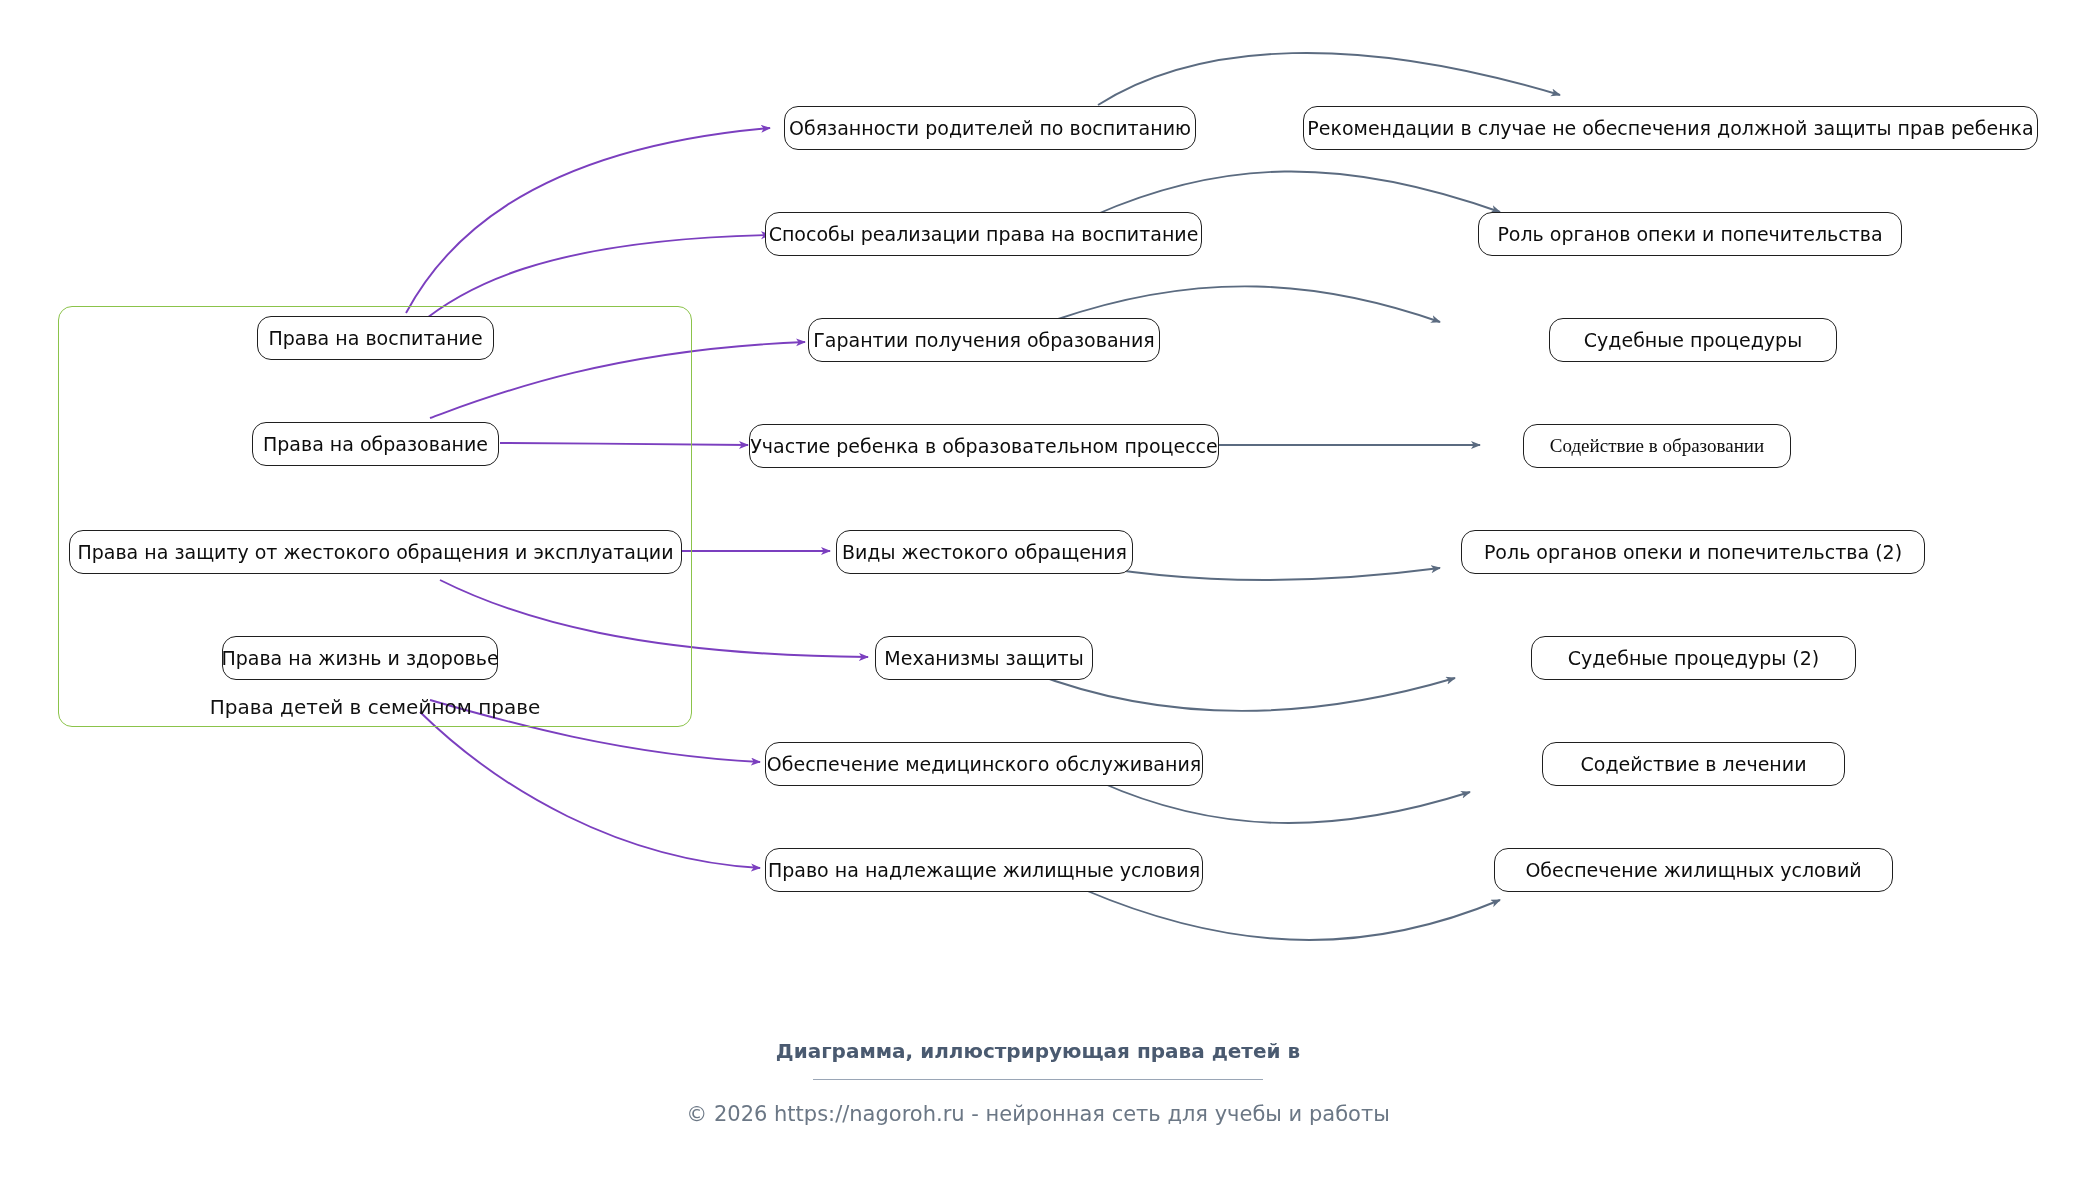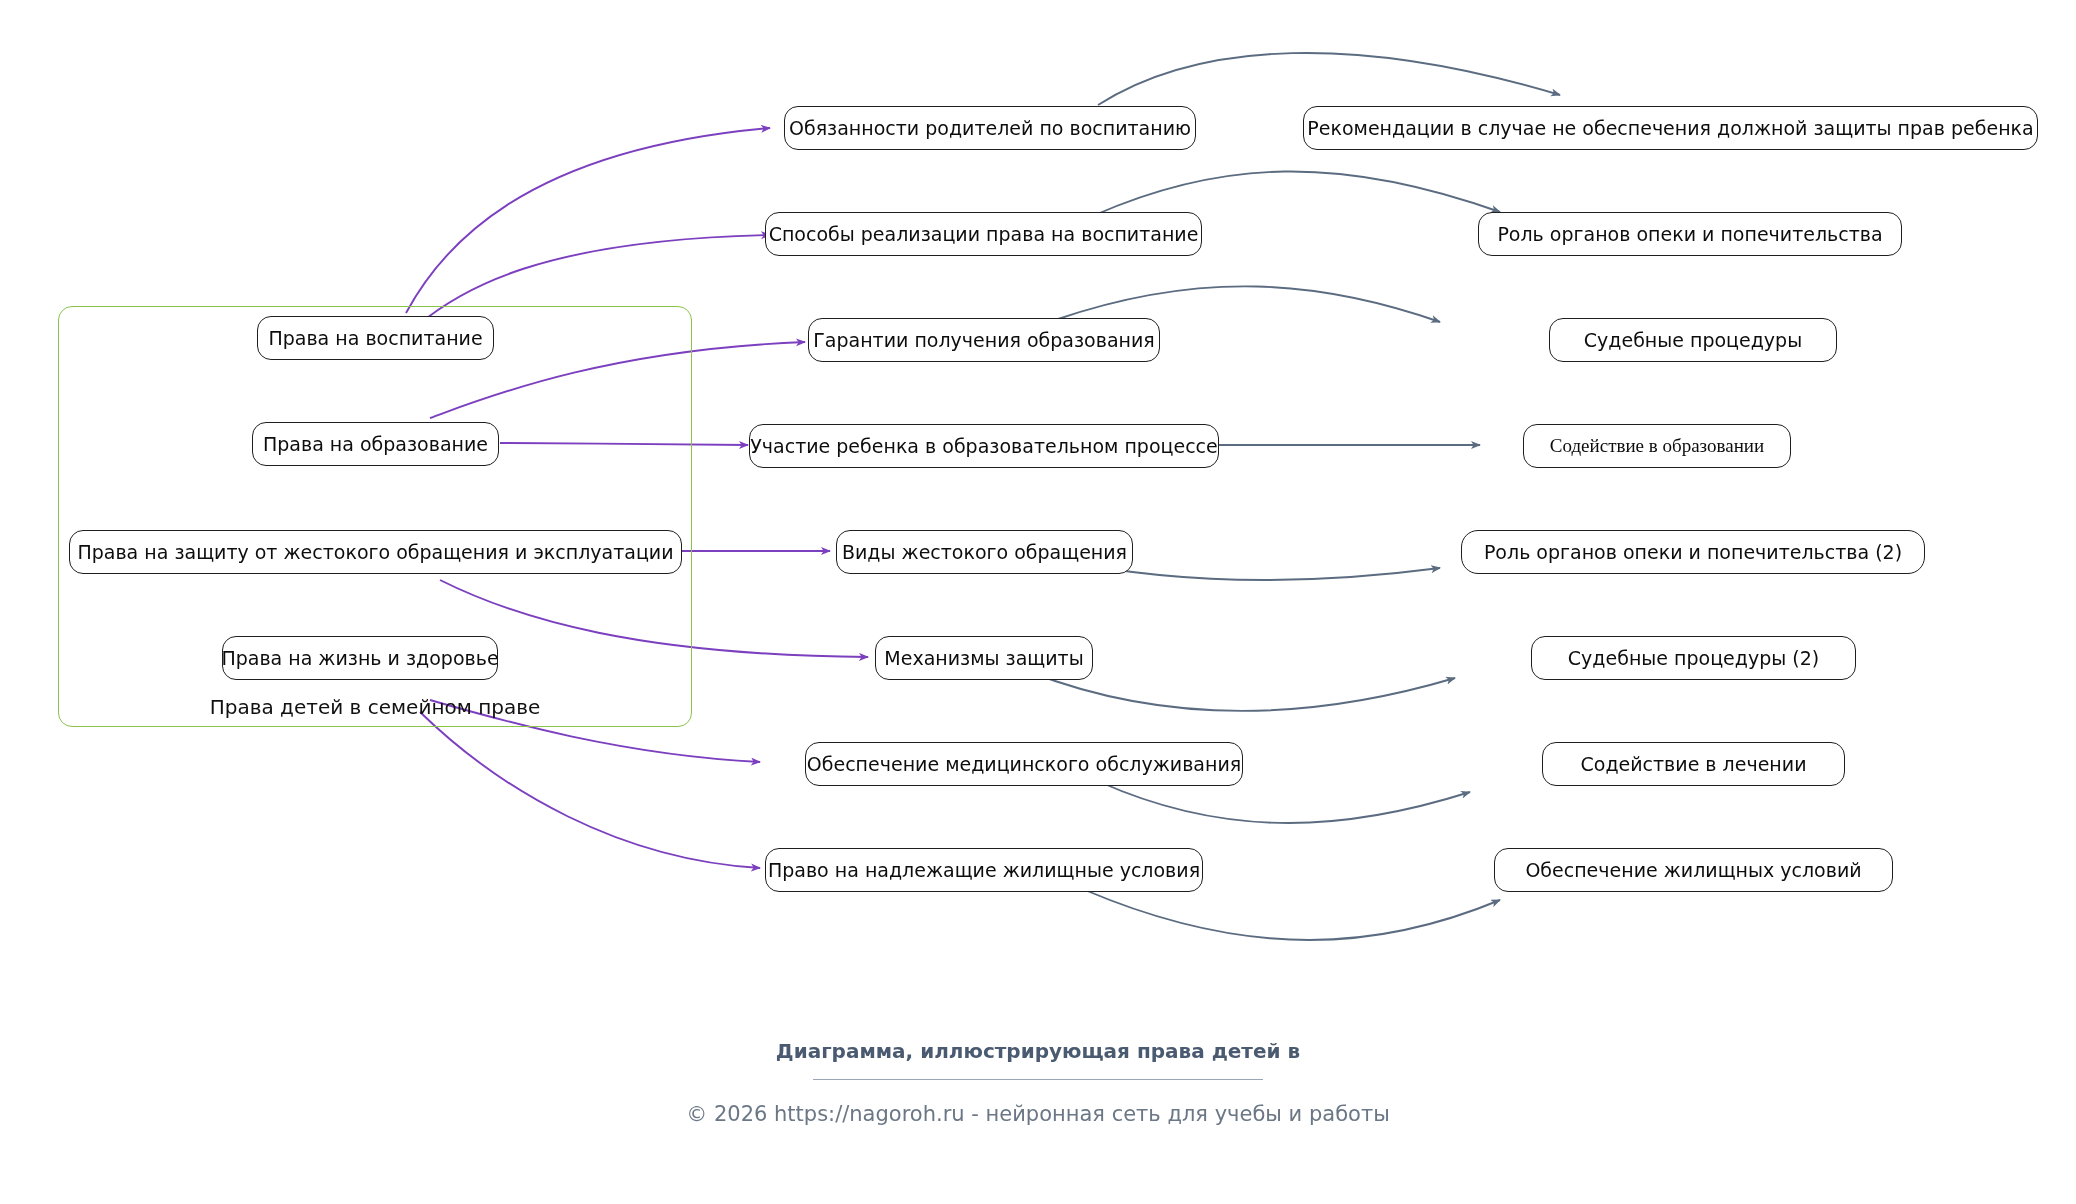--- a/index.html
+++ b/index.html
@@ -125,28 +125,28 @@
   <div class="node" style="left:252px; top:422px; width:247px; height:44px;">Права на образование</div>
   <div class="node" style="left:69px; top:530px; width:613px; height:44px;">Права на защиту от жестокого обращения и эксплуатации</div>
   <div class="node" style="left:222px; top:636px; width:276px; height:44px;">Права на жизнь и здоровье</div>
 
   <div class="node" style="left:784px; top:106px; width:412px; height:44px;">Обязанности родителей по воспитанию</div>
   <div class="node" style="left:765px; top:212px; width:437px; height:44px;">Способы реализации права на воспитание</div>
   <div class="node" style="left:808px; top:318px; width:352px; height:44px;">Гарантии получения образования</div>
   <div class="node" style="left:836px; top:530px; width:297px; height:44px;">Виды жестокого обращения</div>
   <div class="node" style="left:749px; top:424px; width:470px; height:44px;">Участие ребенка в образовательном процессе</div>
   <div class="node" style="left:875px; top:636px; width:218px; height:44px;">Механизмы защиты</div>
-  <div class="node" style="left:765px; top:742px; width:438px; height:44px;margin-left:40px;">Обеспечение медицинского обслуживания</div>
+  <div class="node" style="left:765px; top:742px; width:438px; height:44px;">Обеспечение медицинского обслуживания</div>
   <div class="node" style="left:765px; top:848px; width:438px; height:44px;">Право на надлежащие жилищные условия</div>
 
   <div class="node" style="left:1303px; top:106px; width:735px; height:44px;">Рекомендации в случае не обеспечения должной защиты прав ребенка</div>
   <div class="node" style="left:1478px; top:212px; width:424px; height:44px;">Роль органов опеки и попечительства</div>
   <div class="node" style="left:1549px; top:318px; width:288px; height:44px;">Судебные процедуры</div>
   <div class="node" style="left:1523px; top:424px; width:268px; height:44px;font-family:Liberation Serif, serif;">Содействие в образовании</div>
-  <div class="node" style="left:1461px; top:530px; width:464px; height:44px;border-radius:17px;">Роль органов опеки и попечительства (2)</div>
+  <div class="node" style="left:1461px; top:530px; width:464px; height:44px;">Роль органов опеки и попечительства (2)</div>
   <div class="node" style="left:1531px; top:636px; width:325px; height:44px;">Судебные процедуры (2)</div>
   <div class="node" style="left:1542px; top:742px; width:303px; height:44px;">Содействие в лечении</div>
   <div class="node" style="left:1494px; top:848px; width:399px; height:44px;">Обеспечение жилищных условий</div>
 
   <div class="footer" style="top:1038px;">
     <div class="footer-title">
       <div>Диаграмма, иллюстрирующая права детей в</div>
     </div>
     <div class="footer-rule"></div>
     <div class="footer-copy">© 2026 https://nagoroh.ru - нейронная сеть для учебы и работы</div>

